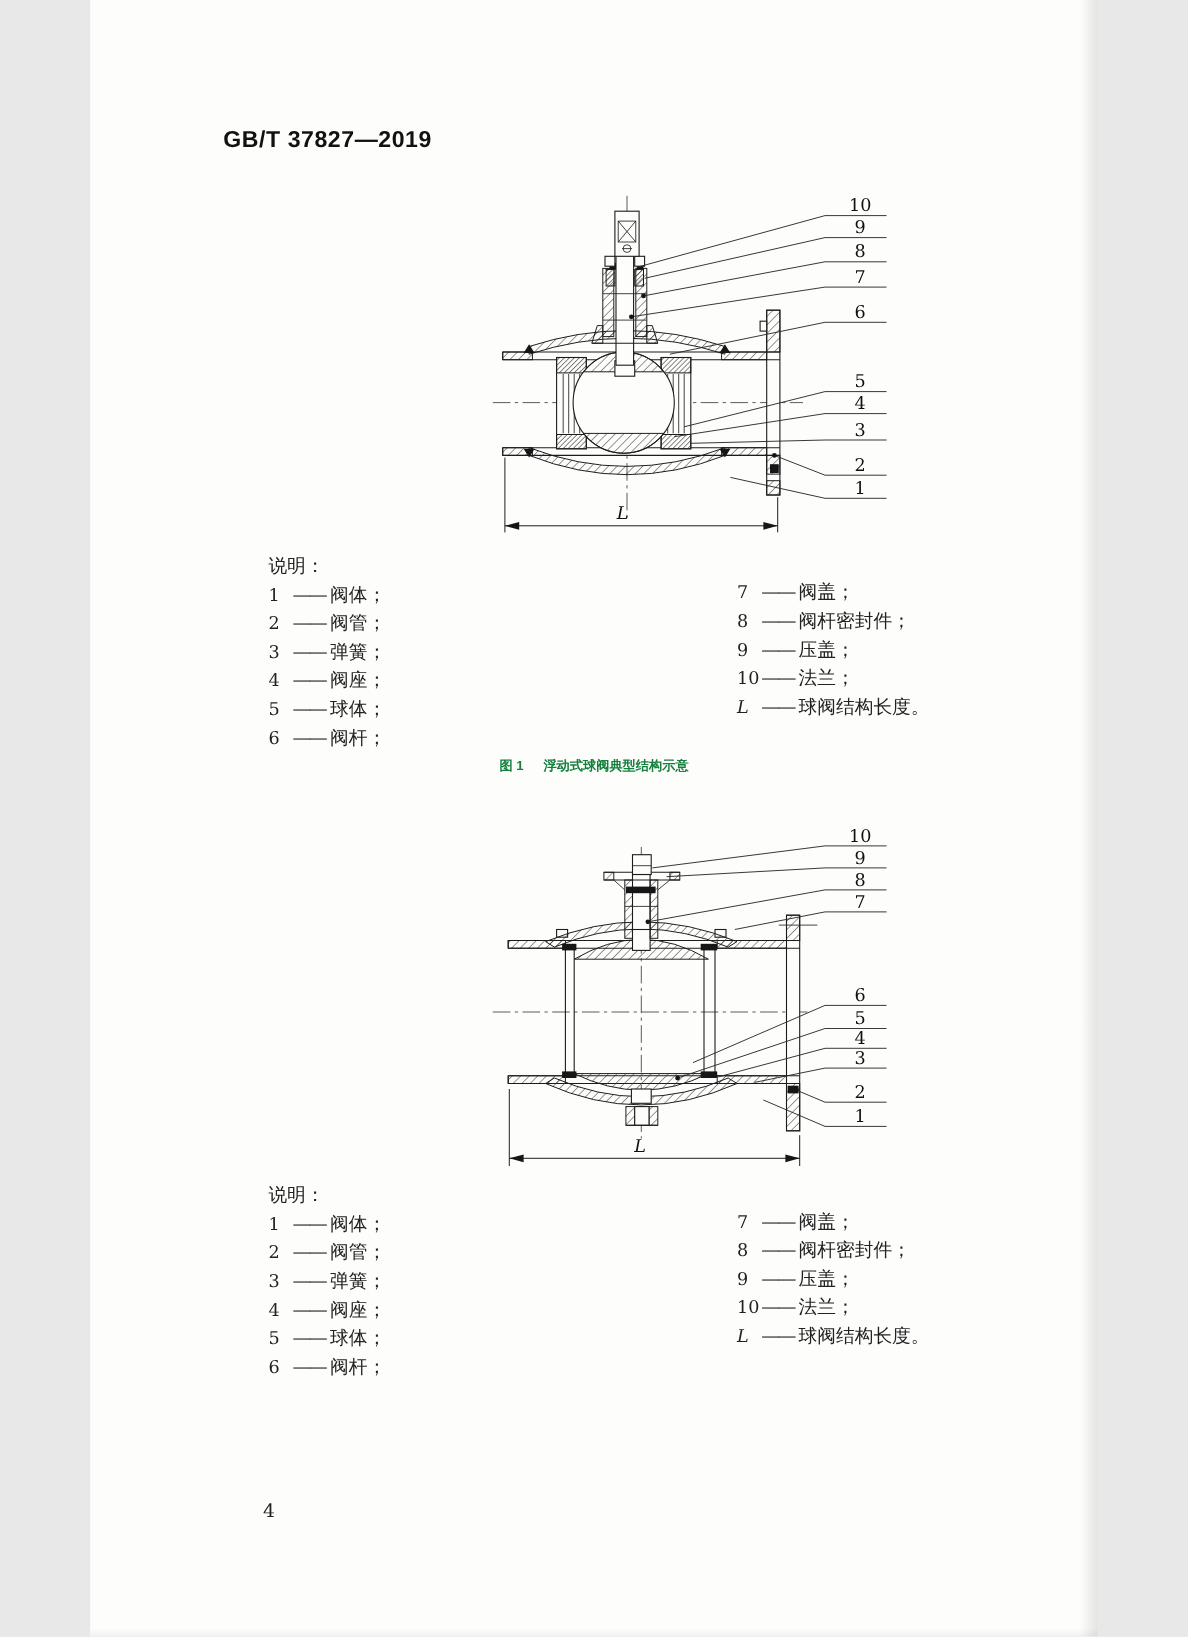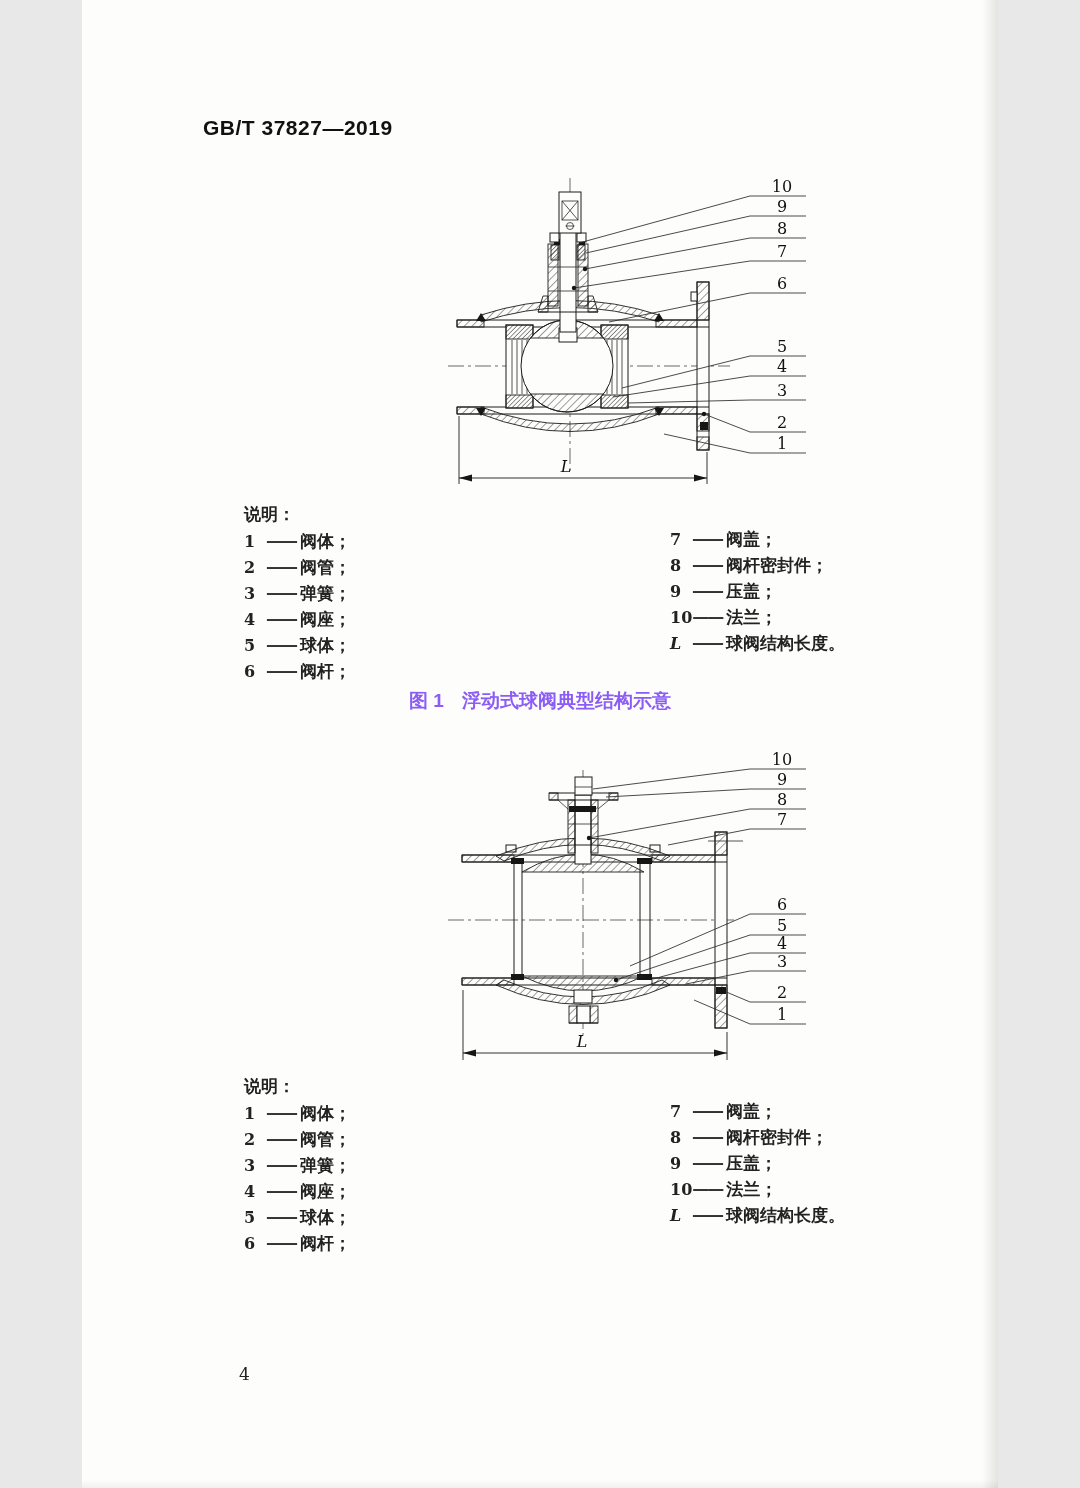--- a/index.html
+++ b/index.html
@@ -12,24 +12,24 @@
     background:linear-gradient(to right,rgba(0,0,0,0),rgba(0,0,0,0.10));}
   .scan-edge-bottom{position:absolute;left:0;bottom:0;width:100%;height:8px;
     background:linear-gradient(to bottom,rgba(0,0,0,0),rgba(0,0,0,0.05));}
   .doc-header{
     position:absolute;left:121px;top:116px;
     font-weight:bold;font-size:21px;letter-spacing:0.5px;color:#111;
   }
   .fig{position:absolute;}
   .caption{
     position:absolute;left:0;width:100%;text-align:center;
-    font-weight:bold;font-size:19px;color:#8b5cf6;
+    font-weight:bold;font-size:12px;color:#15803d;
   }
   .caption .gap{display:inline-block;width:18px;}
-  .legend-col{position:absolute;font-weight:bold;}
+  .legend-col{position:absolute;}
   .legend-heading{font-size:17px;height:26px;line-height:26px;color:#222;}
   .lg-row{display:flex;align-items:baseline;height:26px;line-height:26px;font-size:17px;color:#222;}
   .lg-num{min-width:22px;font-family:"DejaVu Serif",serif;font-size:16px;}
   .lg-num.italic{font-style:italic;}
   .lg-dash{font-family:"DejaVu Serif",serif;letter-spacing:-2px;margin-right:4px;white-space:nowrap;color:#333;}
   .page-number{position:absolute;left:157px;top:1364px;
     font-family:"DejaVu Serif",serif;font-size:17px;color:#222;}
 
   
   .ln{stroke:#1c1c1c;stroke-width:1;fill:none;}

